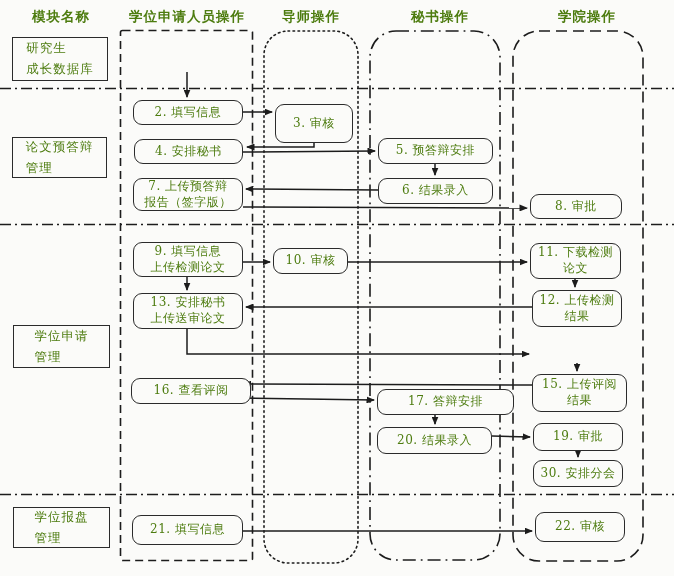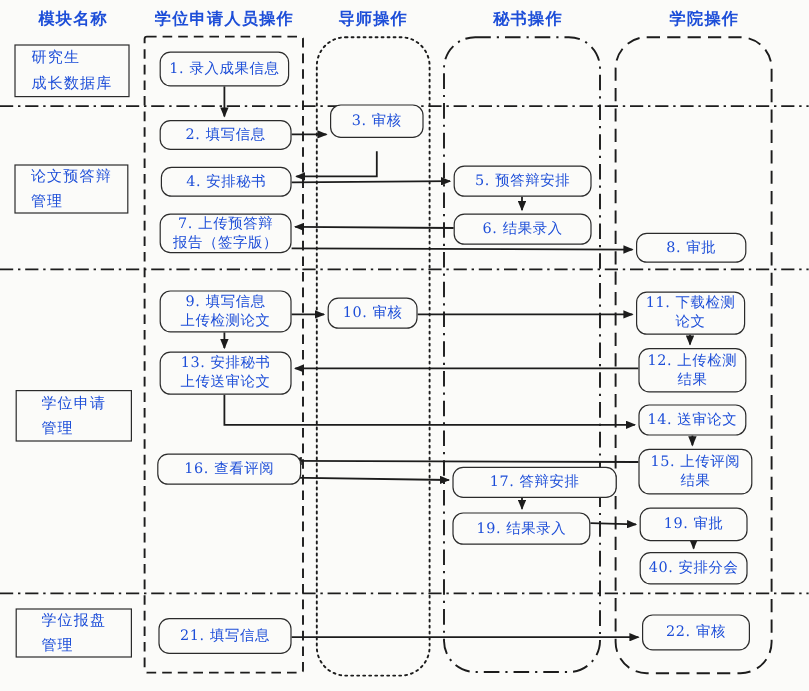--- a/index.html
+++ b/index.html
@@ -5,21 +5,21 @@
   html,body{margin:0;padding:0;}
   body{
     font-family:"DejaVu Serif","Liberation Serif",serif;
     background:#ffffff;
   }
   #stage{
     position:relative;
     width:674px;height:576px;
     background:#fbfbf9;
     overflow:hidden;
-    color:#1d4ed8;
+    color:#4d7c0f;
   }
   #wires{position:absolute;left:0;top:0;z-index:1;}
   .hdr{
     position:absolute;top:7px;height:18px;
     font-size:13.5px;font-weight:bold;letter-spacing:1px;
     text-align:center;line-height:18px;
     z-index:3;white-space:nowrap;
   }
   .mbox{
     position:absolute;
@@ -97,42 +97,40 @@
 
   <div class="mbox" style="left:12px;top:37px;width:96px;height:44px">研究生
 成长数据库</div>
   <div class="mbox" style="left:12px;top:137px;width:95px;height:41px">论文预答辩
 管理</div>
   <div class="mbox" style="left:13px;top:325px;width:97px;height:43px">学位申请
 管理</div>
   <div class="mbox" style="left:13px;top:507px;width:97px;height:41px">学位报盘
 管理</div>
 
-  <div class="sbox" style="left:133px;top:43px;width:108px;height:29px">1. 录入成果信息</div>
   <div class="sbox" style="left:133px;top:100px;width:110px;height:25px">2. 填写信息</div>
-  <div class="sbox" style="left:275px;top:87px;width:78px;height:28px">3. 审核</div>
+  <div class="sbox" style="left:275px;top:104px;width:78px;height:39px">3. 审核</div>
   <div class="sbox" style="left:134px;top:139px;width:109px;height:25px">4. 安排秘书</div>
   <div class="sbox" style="left:378px;top:138px;width:115px;height:26px">5. 预答辩安排</div>
   <div class="sbox" style="left:378px;top:178px;width:115px;height:26px">6. 结果录入</div>
   <div class="sbox" style="left:133px;top:178px;width:110px;height:33px">7. 上传预答辩
 报告（签字版）</div>
   <div class="sbox" style="left:530px;top:194px;width:92px;height:25px">8. 审批</div>
   <div class="sbox" style="left:133px;top:242px;width:110px;height:35px">9. 填写信息
 上传检测论文</div>
   <div class="sbox" style="left:273px;top:248px;width:75px;height:26px">10. 审核</div>
   <div class="sbox" style="left:530px;top:243px;width:91px;height:36px">11. 下载检测
 论文</div>
   <div class="sbox" style="left:532px;top:290px;width:90px;height:37px">12. 上传检测
 结果</div>
   <div class="sbox" style="left:133px;top:293px;width:110px;height:36px">13. 安排秘书
 上传送审论文</div>
-  <div class="sbox" style="left:532px;top:337px;width:90px;height:26px">14. 送审论文</div>
   <div class="sbox" style="left:532px;top:374px;width:95px;height:38px">15. 上传评阅
 结果</div>
   <div class="sbox" style="left:131px;top:378px;width:120px;height:26px">16. 查看评阅</div>
   <div class="sbox" style="left:377px;top:389px;width:137px;height:26px">17. 答辩安排</div>
-  <div class="sbox" style="left:377px;top:427px;width:115px;height:27px">19. 结果录入</div>
+  <div class="sbox" style="left:377px;top:427px;width:115px;height:27px">20. 结果录入</div>
   <div class="sbox" style="left:533px;top:423px;width:90px;height:28px">19. 审批</div>
-  <div class="sbox" style="left:533px;top:460px;width:90px;height:27px">40. 安排分会</div>
+  <div class="sbox" style="left:533px;top:460px;width:90px;height:27px">30. 安排分会</div>
   <div class="sbox" style="left:132px;top:515px;width:111px;height:30px">21. 填写信息</div>
   <div class="sbox" style="left:535px;top:512px;width:90px;height:30px">22. 审核</div>
 
 </div>
 
 </body></html>

